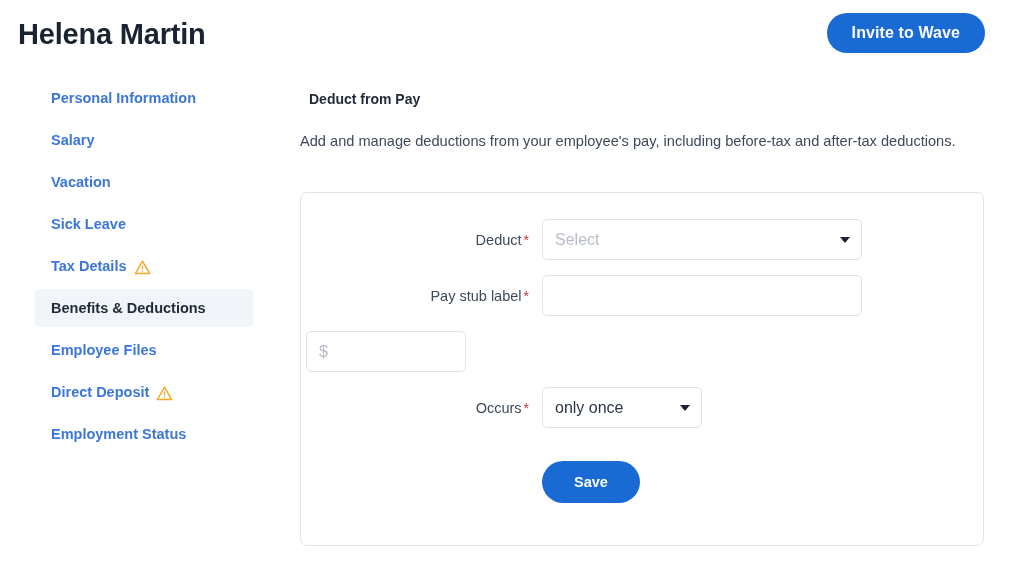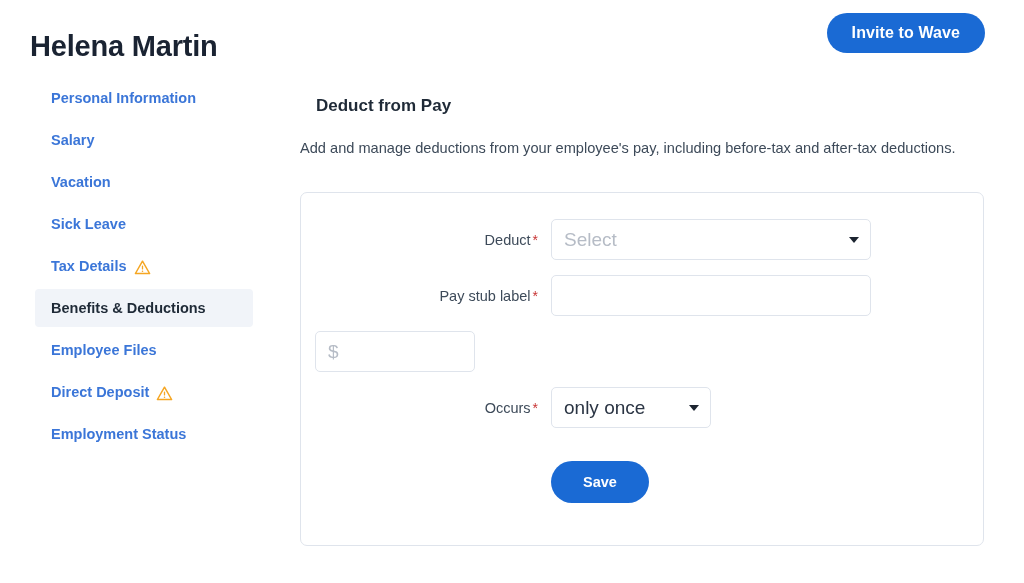--- a/index.html
+++ b/index.html
@@ -23,21 +23,21 @@
     position: absolute;
     top: 0;
     left: 0;
     width: 1024px;
     height: 68px;
   }
   .employee-name {
     position: absolute;
     left: 18px;
     top: 14px;
-    margin: 12px;
+    margin: 0;
     font-size: 29px;
     font-weight: bold;
     letter-spacing: -0.2px;
     color: #1a2332;
     line-height: 40px;
   }
   .invite-button {
     position: absolute;
     right: 39px;
     top: 13px;
@@ -96,22 +96,22 @@
   .warn-icon svg { display: block; }
 
   
   .main {
     position: absolute;
     left: 300px;
     top: 78px;
     width: 690px;
   }
   .section-title {
-    margin: 16px;
-    font-size: 17px;
+    margin: 9px;
+    font-size: 14px;
     font-weight: bold;
     color: #1f2a37;
     line-height: 24px;
   }
   .section-desc {
     margin: 17px 0 0 0;
     font-size: 14.6px;
     line-height: 27px;
     color: #3d4a59;
     max-width: 675px;
@@ -124,21 +124,21 @@
     top: 192px;
     width: 684px;
     height: 354px;
     border: 1px solid #dfe4ec;
     border-radius: 7px;
     background: #ffffff;
   }
 
   .form {
     position: absolute;
-    left: 14px;
+    left: 5px;
     top: 26px;
     width: 100%;
   }
   .form-row {
     display: flex;
     align-items: center;
     margin-bottom: 15px;
   }
   .field-label {
     width: 236px;
@@ -158,21 +158,21 @@
 
   .control { position: relative; }
   .input-box {
     height: 41px;
     border: 1px solid #dfe4ec;
     border-radius: 5px;
     background: #ffffff;
     display: flex;
     align-items: center;
     padding: 0 12px;
-    font-size: 19px;
+    font-size: 16px;
     color: #2b3544;
     cursor: text;
   }
   .input-box.wide { width: 320px; }
   .input-box.narrow { width: 160px; }
   .input-box.select { cursor: pointer; padding-right: 30px; }
   .placeholder { color: #b6bcc6; }
   .caret {
     position: absolute;
     right: 12px;

